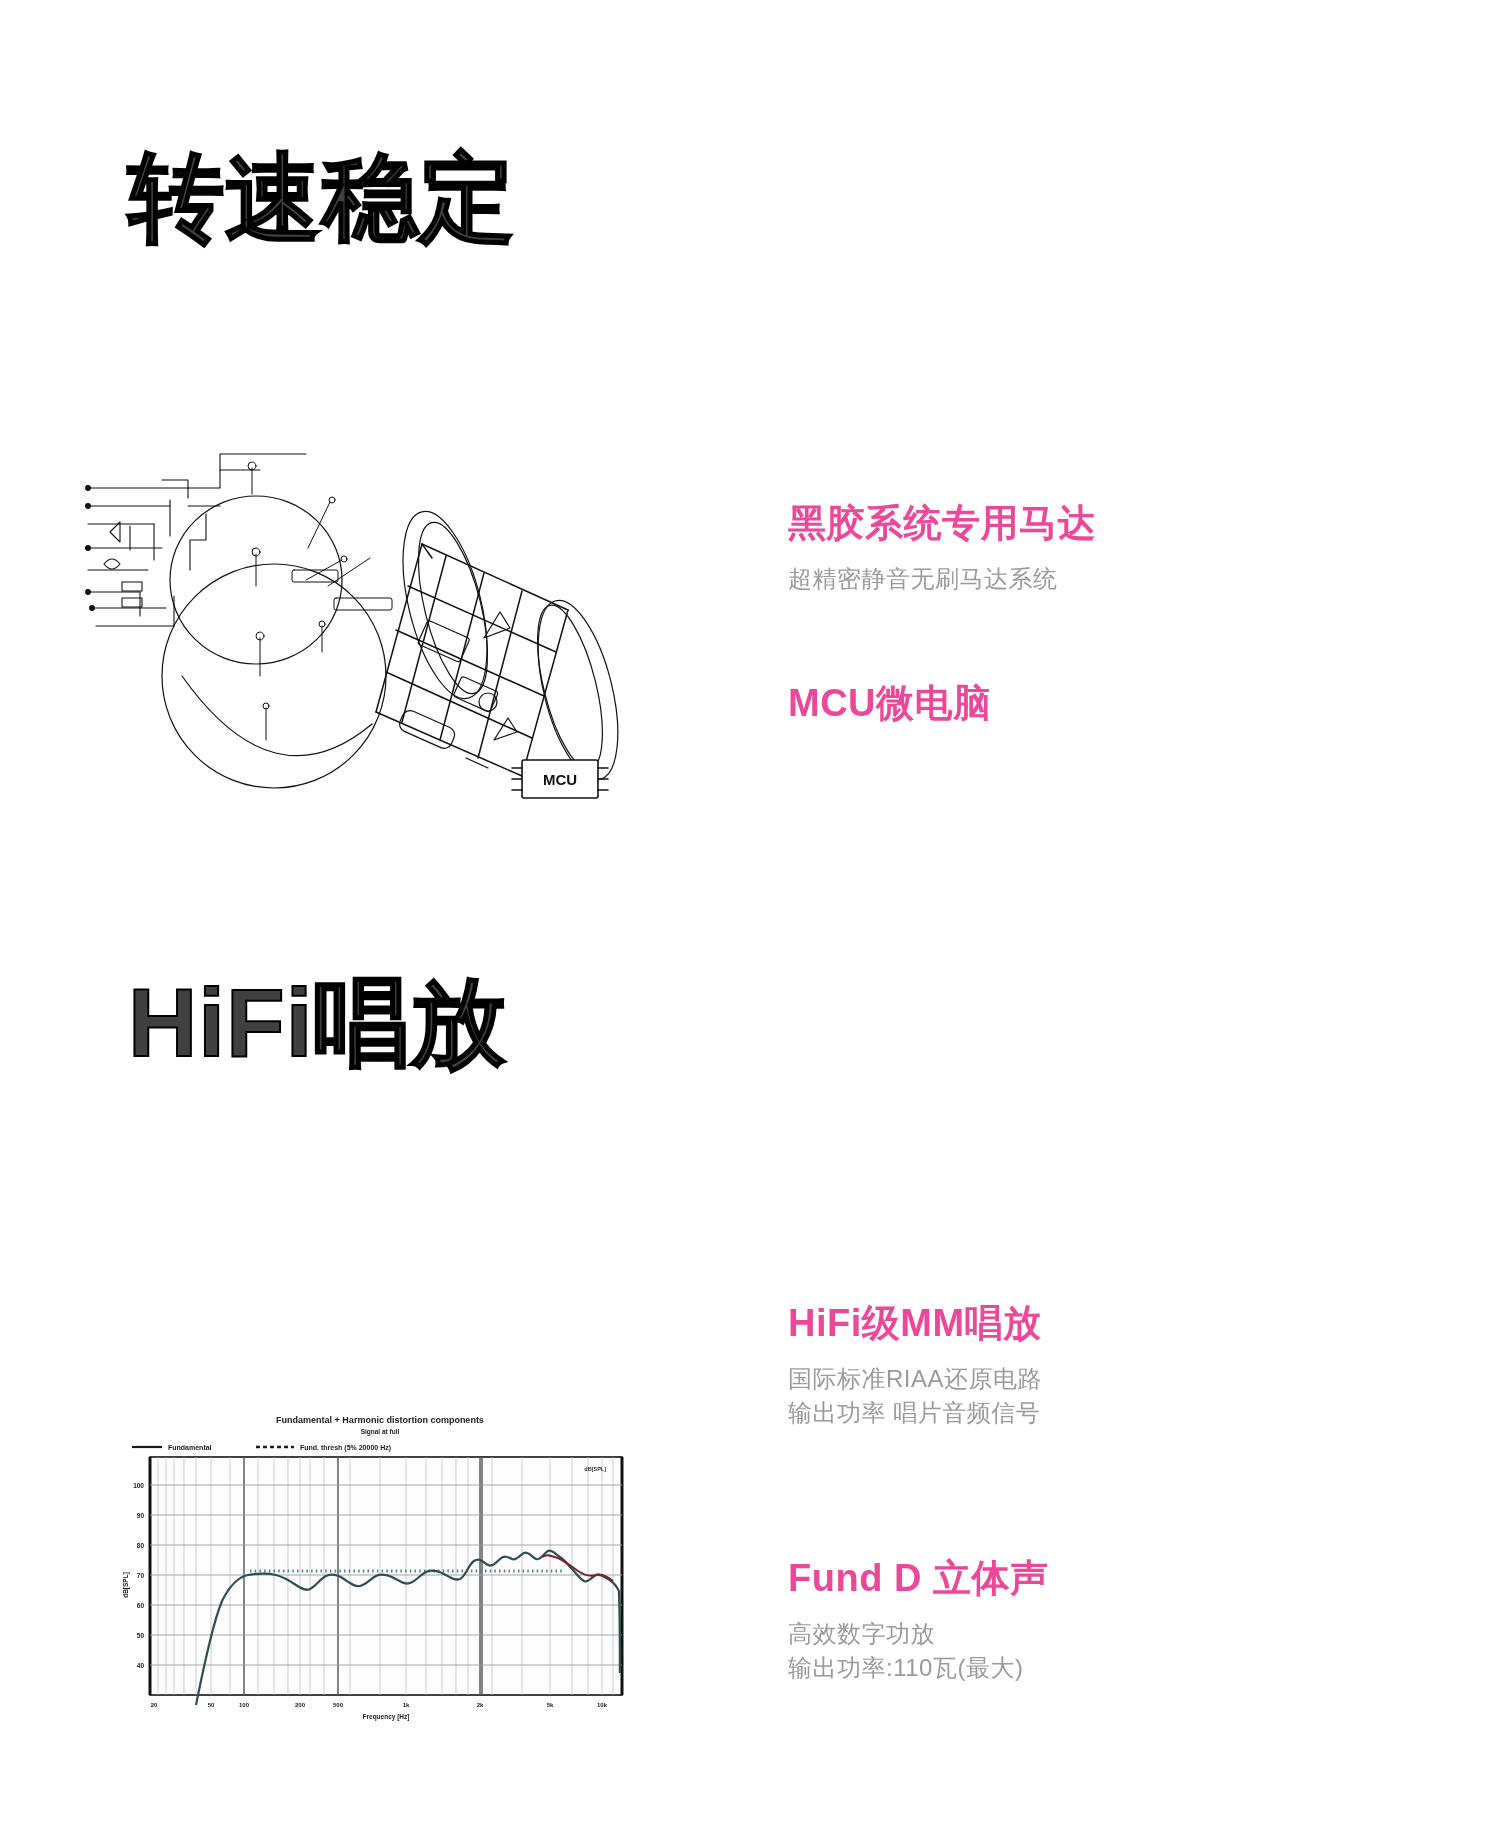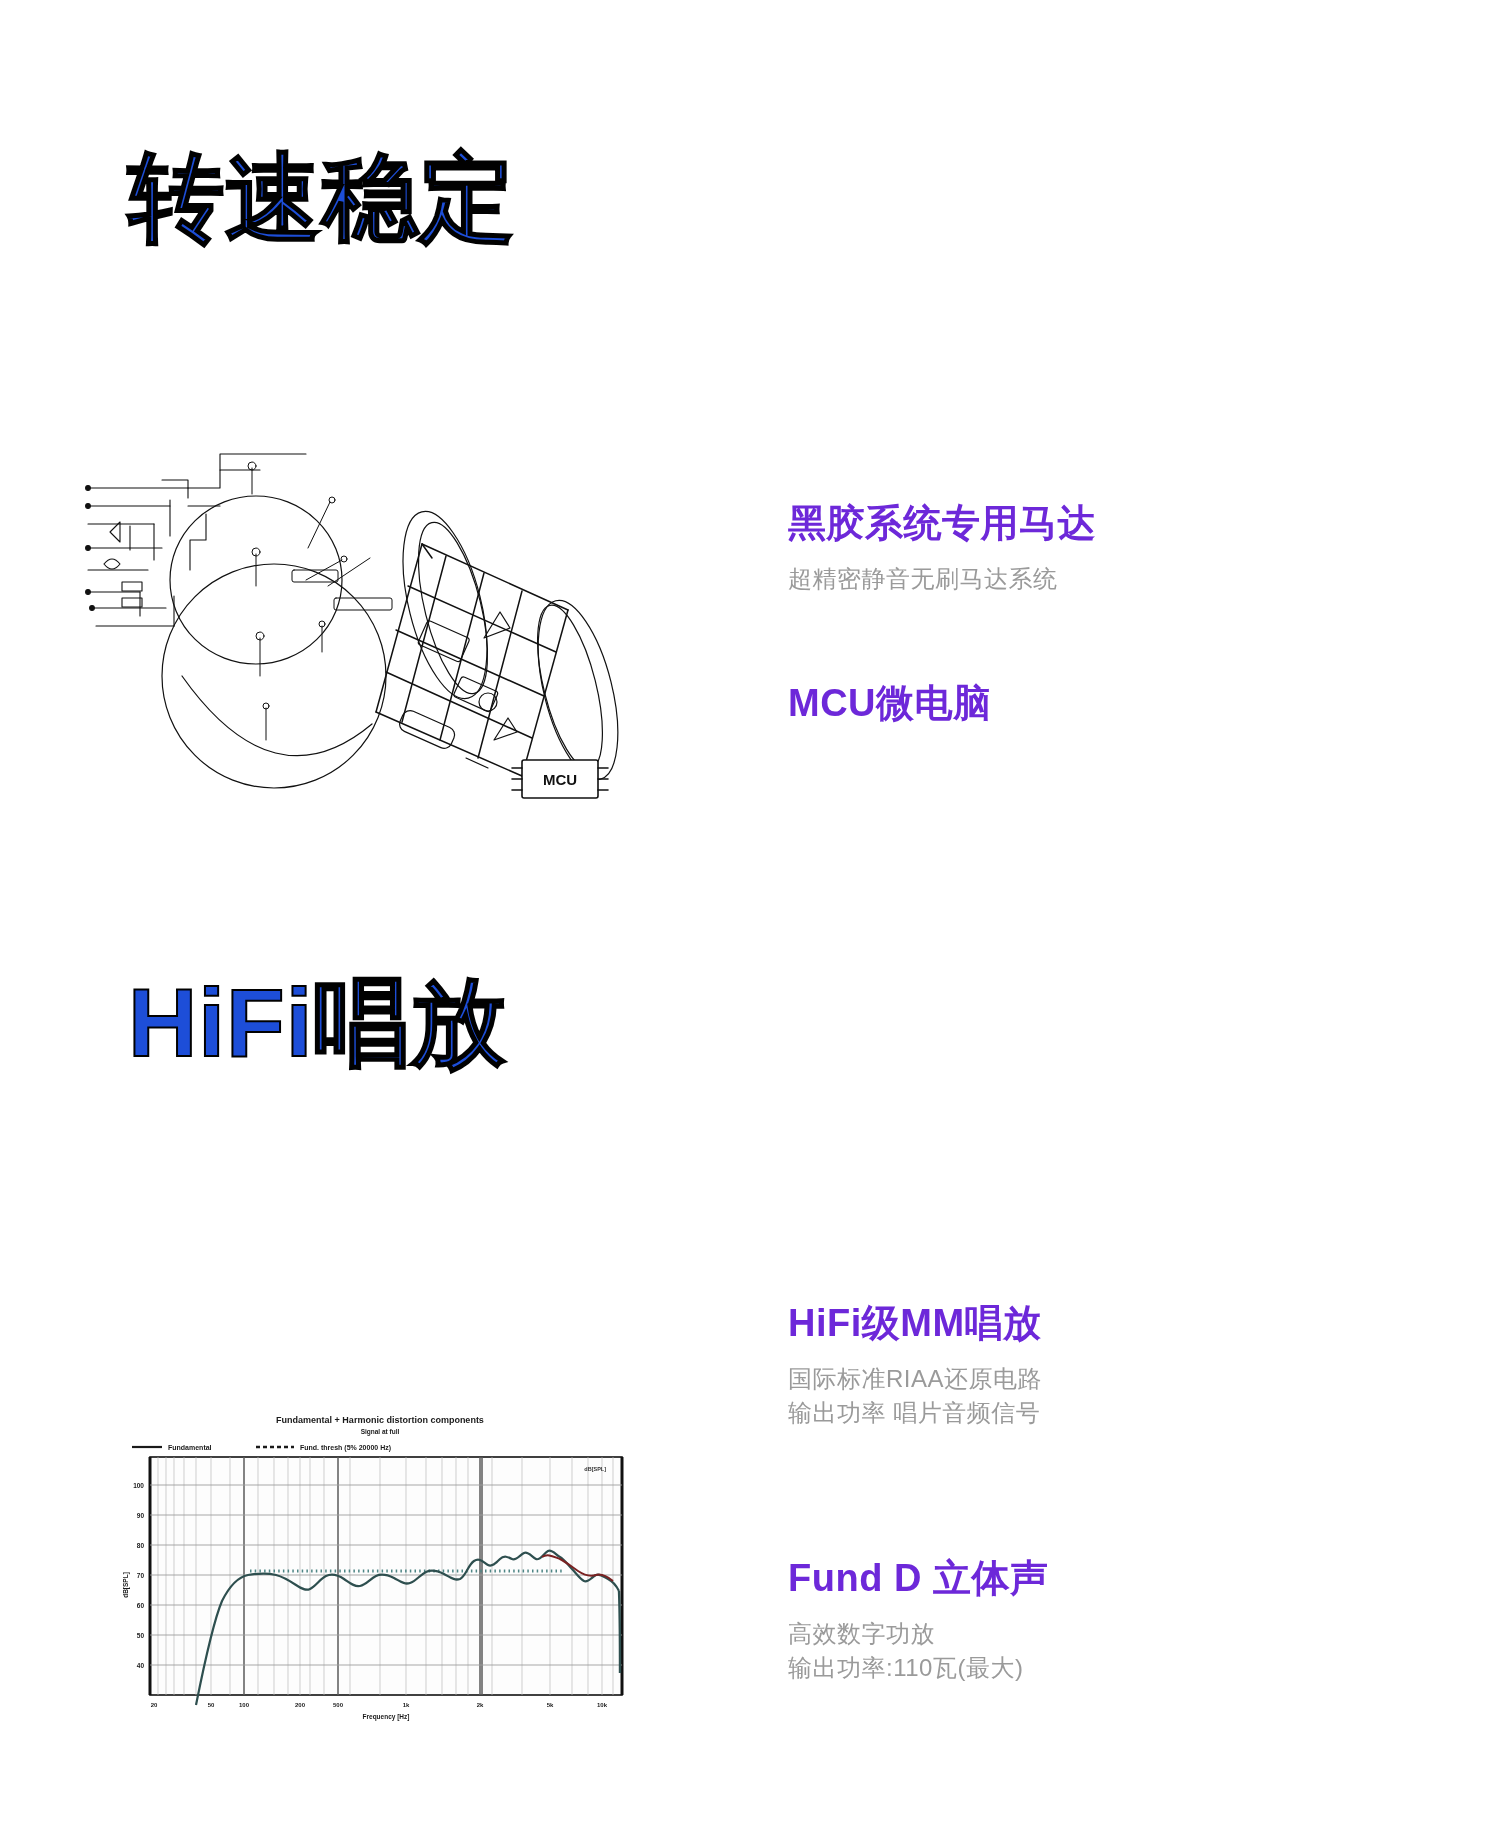--- a/index.html
+++ b/index.html
@@ -13,33 +13,33 @@
   }
   .page{position:relative;width:1500px;height:1844px;}
 
   
   .headline{
     position:absolute;
     font-weight:900;
     font-size:96px;
     line-height:1.0;
     letter-spacing:1px;
-    color:#1d4ed8;
+    color:#404040;
     white-space:nowrap;
     -webkit-text-stroke:2px #010101;
   }
   #headline-1{left:128px;top:150px;}
   #headline-2{left:128px;top:975px;text-align:right;}
 
   
   .feature{position:absolute;left:788px;}
   .feature-title{
     font-size:38px;
     font-weight:800;
-    color:#6d28d9;
+    color:#ec4899;
     line-height:1.25;
     white-space:nowrap;
     letter-spacing:0.5px;
   }
   .feature-desc{
     font-size:24px;
     font-weight:400;
     color:#9a9a9a;
     line-height:1.45;
     white-space:nowrap;

